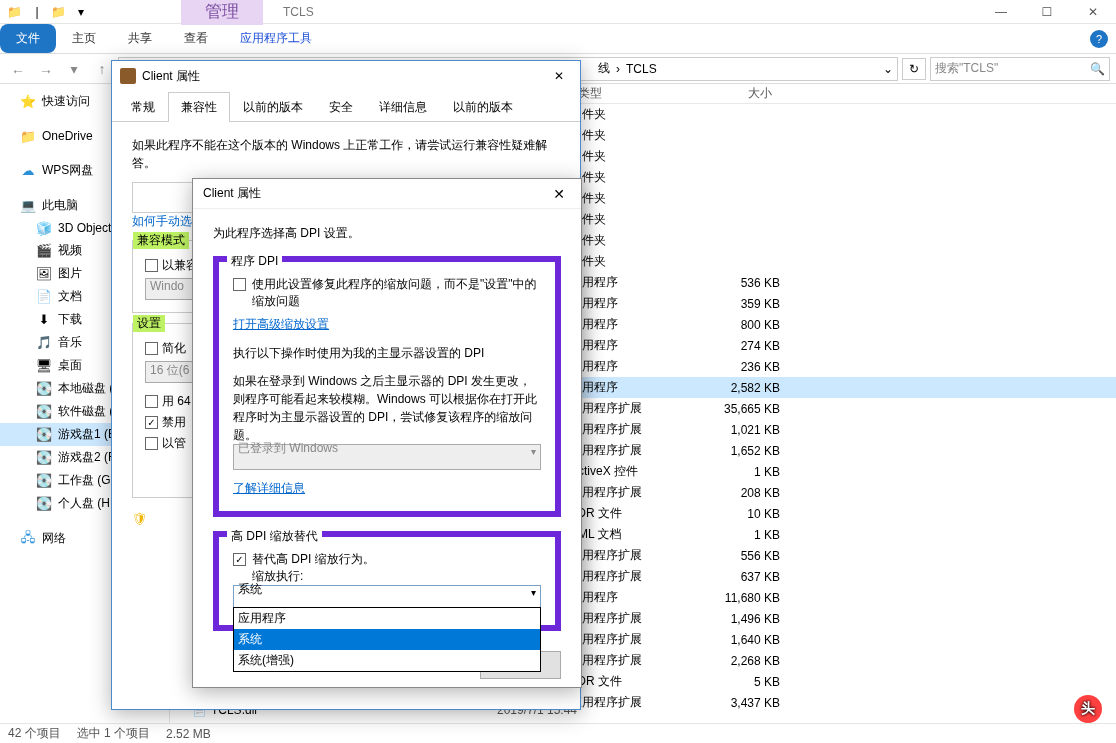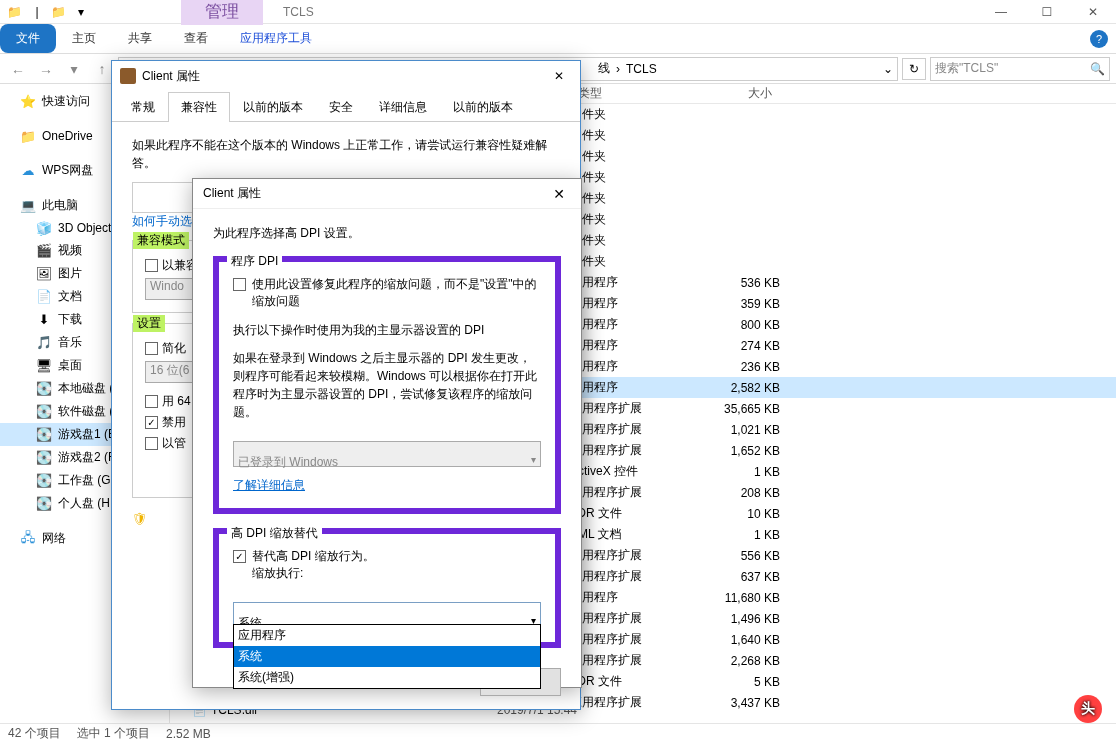--- a/index.html
+++ b/index.html
@@ -80,21 +80,21 @@
 .dialog2 { position: absolute; left: 192px; top: 178px; width: 390px; height: 510px; background: #fff; border: 1px solid #888; box-shadow: 0 4px 20px rgba(0,0,0,0.3); }
 .dialog2 .d-title { height: 30px; display: flex; align-items: center; padding: 0 10px; border-bottom: 1px solid #eee; }
 .dialog2 .d-title .close { margin-left: auto; font-size: 14px; cursor: pointer; padding: 0 6px; }
 .dialog2 .body { padding: 16px 20px; }
 .dialog2 .gb { border: 6px solid #6d28d9; padding: 14px; margin-top: 14px; position: relative; }
 .dialog2 .gb .legend { position: absolute; top: -9px; left: 8px; background: #fff; padding: 0 4px; }
 .dialog2 .link { color: #0066cc; text-decoration: underline; }
 .dialog2 .chk { display: flex; align-items: flex-start; gap: 6px; }
 .dialog2 .cb { width: 13px; height: 13px; border: 1px solid #666; display: inline-block; margin-top: 2px; flex-shrink: 0; }
 .dialog2 .cb.checked::after { content: "✓"; font-size: 10px; display: block; line-height: 11px; text-align: center; }
-.dialog2 .select-box { width: 100%; height: 22px; border: 1px solid #7a9fc4; display: flex; align-items: flex-start; padding: 12px 4px; margin-top: 20px; }
+.dialog2 .select-box { width: 100%; height: 22px; border: 1px solid #7a9fc4; display: flex; align-items: flex-end; padding: 12px 4px; margin-top: 0; }
 .dialog2 .select-box.disabled { background: #eee; color: #888; border-color: #aaa; }
 .dialog2 .select-box .arrow { margin-left: auto; font-size: 10px; }
 .dialog2 .dropdown-open { position: relative; }
 .dialog2 .dropdown-list { position: absolute; left: 0; right: 0; top: 22px; border: 1px solid #000; background: #fff; z-index: 10; }
 .dialog2 .dropdown-list .opt { padding: 2px 4px; }
 .dialog2 .dropdown-list .opt.sel { background: #0078d7; color: #fff; }
 .dialog2 .btn-row { display: flex; justify-content: flex-end; gap: 10px; margin-top: 20px; }
 .dialog2 .btn { border: 1px solid #aaa; padding: 4px 26px; background: #e1e1e1; }
 
 
@@ -430,20 +430,21 @@
     <span class="close">✕</span>
   </div>
   <div class="body">
     <p>为此程序选择高 DPI 设置。</p>
     <div class="gb">
       <span class="legend">程序 DPI</span>
       <div class="chk">
           <span class="cb"></span>
           <span>使用此设置修复此程序的缩放问题，而不是"设置"中的缩放问题</span>
         </div>
+      <p style="margin-top:6px"><a class="link">打开高级缩放设置</a></p>
       <p style="margin-top:12px">执行以下操作时使用为我的主显示器设置的 DPI</p>
       <p style="margin-top:10px; line-height:1.5">如果在登录到 Windows 之后主显示器的 DPI 发生更改，则程序可能看起来较模糊。Windows 可以根据你在打开此程序时为主显示器设置的 DPI，尝试修复该程序的缩放问题。</p>
       <div class="select-box disabled">
         <span>已登录到 Windows</span>
         <span class="arrow">▾</span>
       </div>
       <p style="margin-top:10px"><a class="link">了解详细信息</a></p>
     </div>
 
     <div class="gb">

